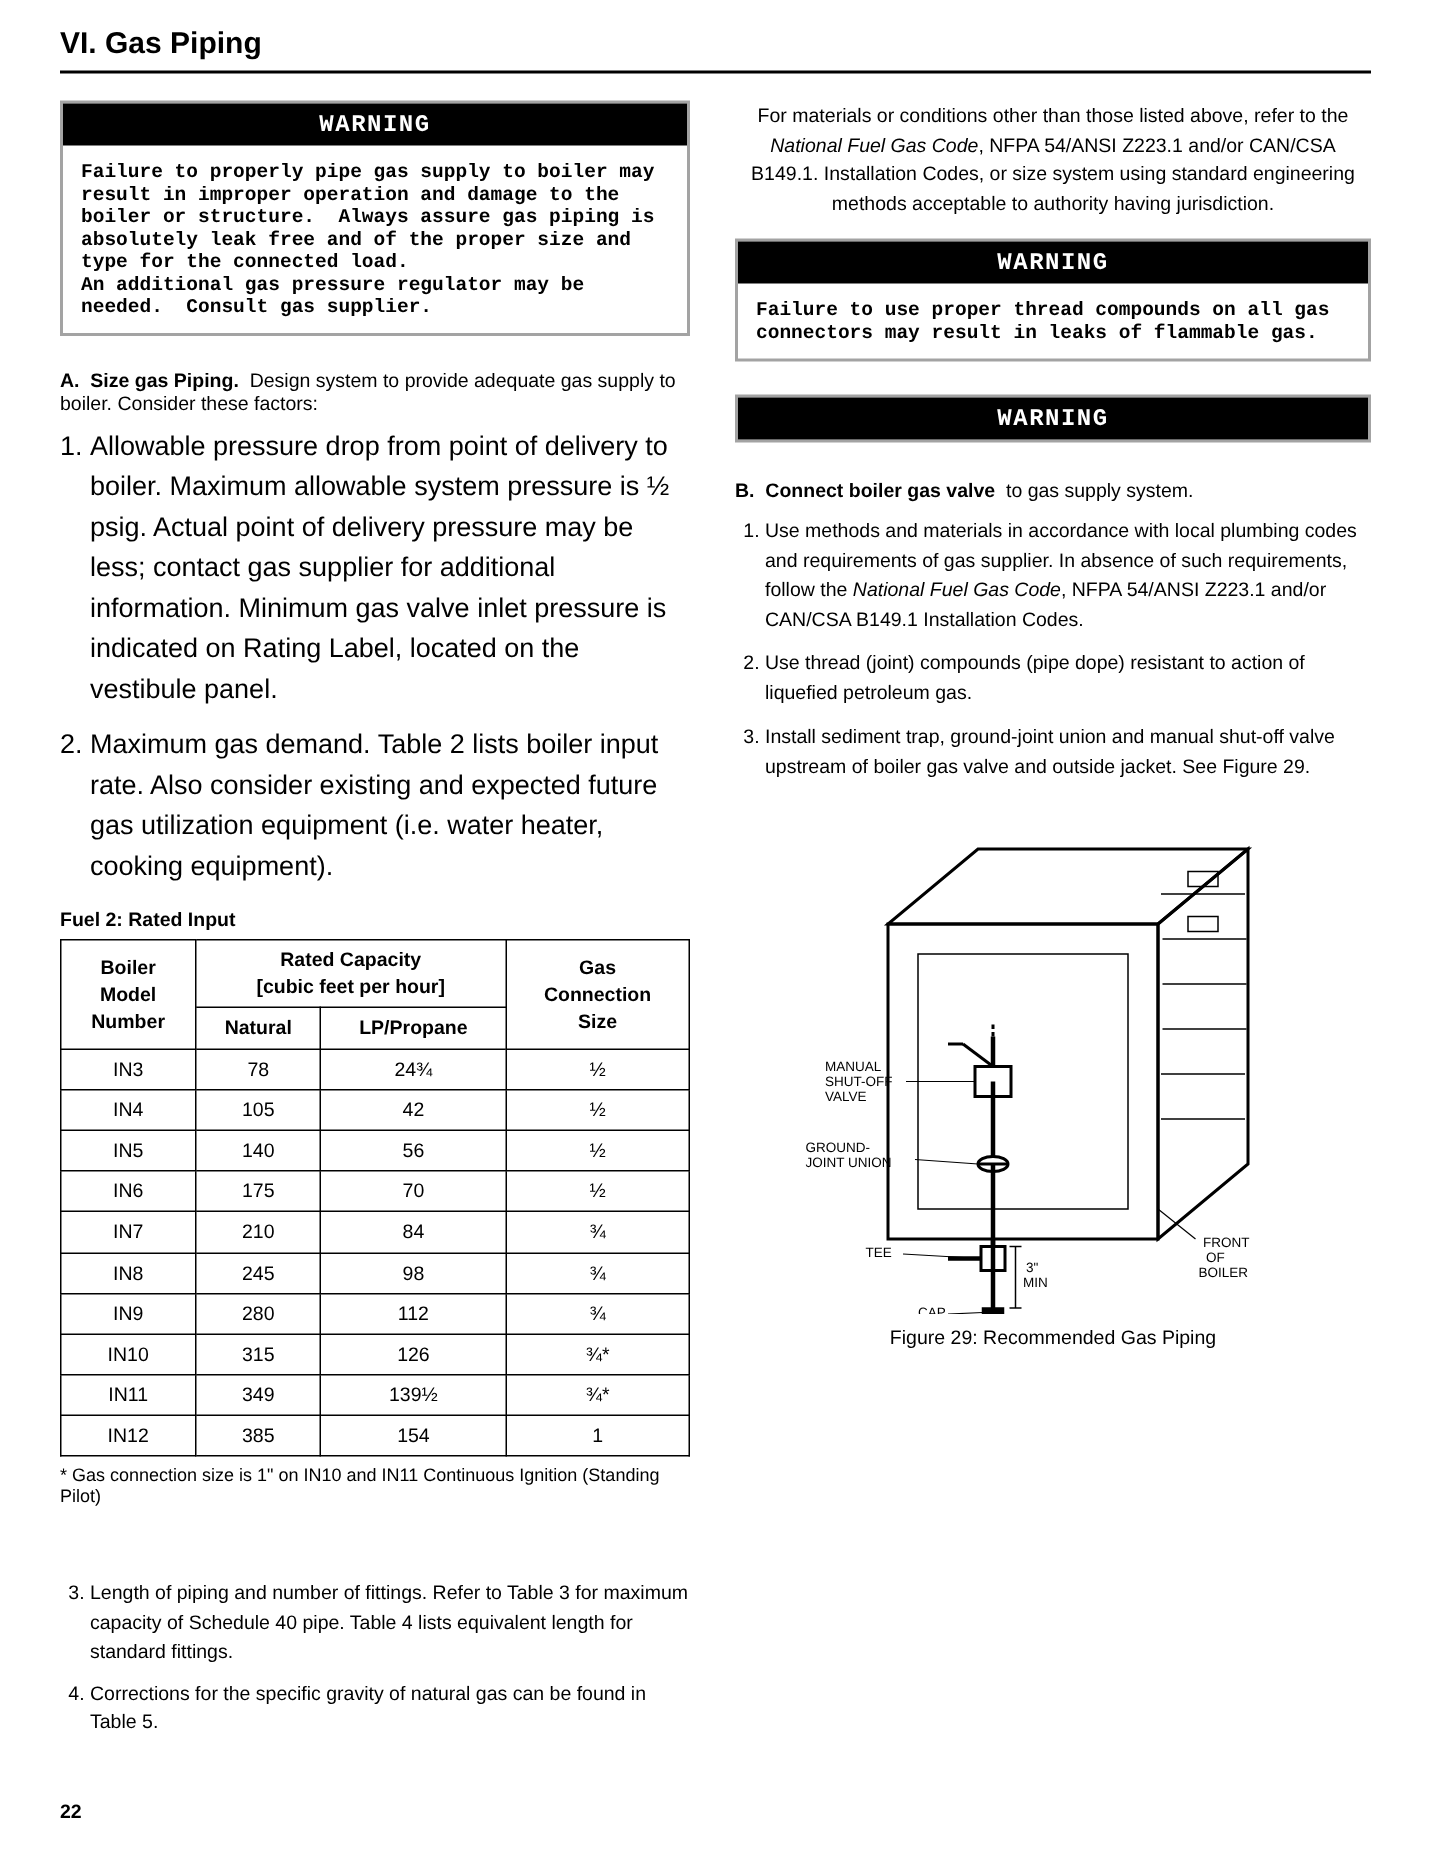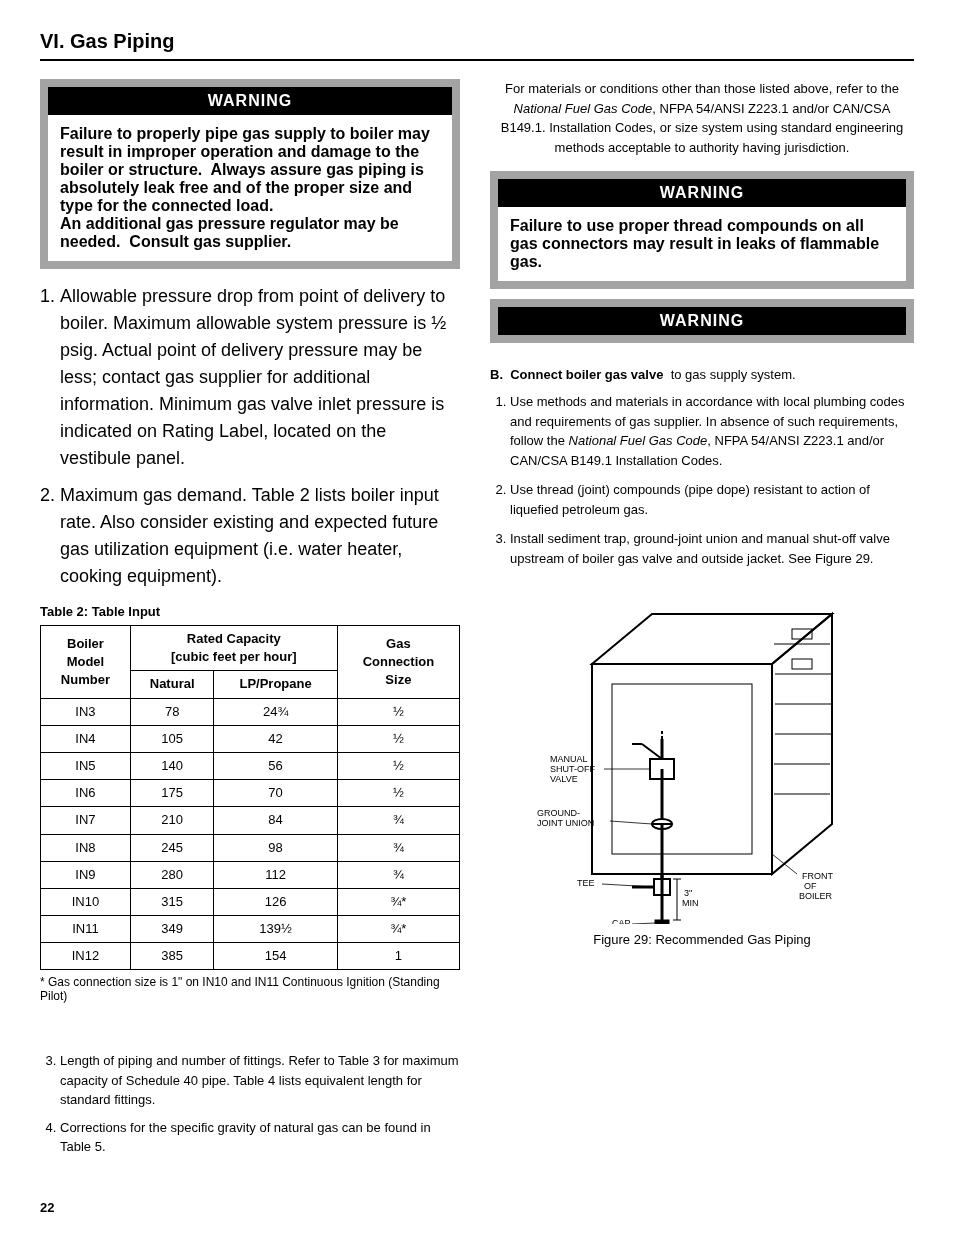--- a/index.html
+++ b/index.html
@@ -8,21 +8,21 @@
       font-size: 13px;
       background: #fff;
       color: #000;
       width: 954px;
       min-height: 1235px;
       padding: 0;
     }
     .page {
       width: 954px;
       min-height: 1235px;
-      padding: 30px 40px 30px 40px;
+      padding: 18px 40px 30px 40px;
       position: relative;
     }
     .page-header {
       border-bottom: 2px solid #000;
       padding-bottom: 6px;
       margin-bottom: 18px;
     }
     .page-header h1 {
       font-size: 20px;
       font-weight: bold;
@@ -32,35 +32,36 @@
       gap: 30px;
     }
     .left-col {
       width: 420px;
       flex-shrink: 0;
     }
     .right-col {
       flex: 1;
     }
     .warning-box {
-      border: 8px solid #a3a3a3;
-      margin-bottom: 10px;
+      border: 2px solid #a3a3a3;
+      margin-bottom: 22px;
+      font-family: Liberation Mono, monospace;
     }
     .warning-title {
       background: #000;
       color: #fff;
       text-align: center;
       font-size: 16px;
       font-weight: bold;
       padding: 5px 0;
       letter-spacing: 1px;
     }
     .warning-body {
       padding: 10px 12px;
-      font-size: 16px;
+      font-size: 13px;
       font-weight: bold;
     }
     .section-a {
       margin-top: 14px;
     }
     .section-a p {
       margin-bottom: 8px;
       font-size: 13px;
     }
     .section-a ol {
@@ -153,26 +154,31 @@
 
       <div class="warning-box">
         <div class="warning-title">WARNING</div>
         <div class="warning-body">
           Failure to properly pipe gas supply to boiler may result in improper operation and damage to the boiler or structure.&nbsp; Always assure gas piping is absolutely leak free and of the proper size and type for the connected load.<br>
           An additional gas pressure regulator may be needed.&nbsp; Consult gas supplier.
         </div>
       </div>
 
       <div class="section-a">
+        <p>
+          <strong>A.</strong>
+          &nbsp;<strong>Size gas Piping.</strong>
+          &nbsp;<span>Design system to provide adequate gas supply to boiler. Consider these factors:</span>
+        </p>
         <ol>
           <li>Allowable pressure drop from point of delivery to boiler. Maximum allowable system pressure is ½ psig. Actual point of delivery pressure may be less; contact gas supplier for additional information. Minimum gas valve inlet pressure is indicated on Rating Label, located on the vestibule panel.</li>
           <li>Maximum gas demand. Table 2 lists boiler input rate. Also consider existing and expected future gas utilization equipment (i.e. water heater, cooking equipment).</li>
         </ol>
 
-        <div class="table-title">Table 2: Table Input</div>
+        <div class="table-title">Fuel 2: Rated Input</div>
         <table class="rated-input">
           <thead>
             <tr>
               <th rowspan="2">Boiler<br>Model<br>Number</th>
               <th colspan="2">Rated Capacity<br>[cubic feet per hour]</th>
               <th rowspan="2">Gas<br>Connection<br>Size</th>
             </tr>
             <tr>
               <th>Natural</th>
               <th>LP/Propane</th>

